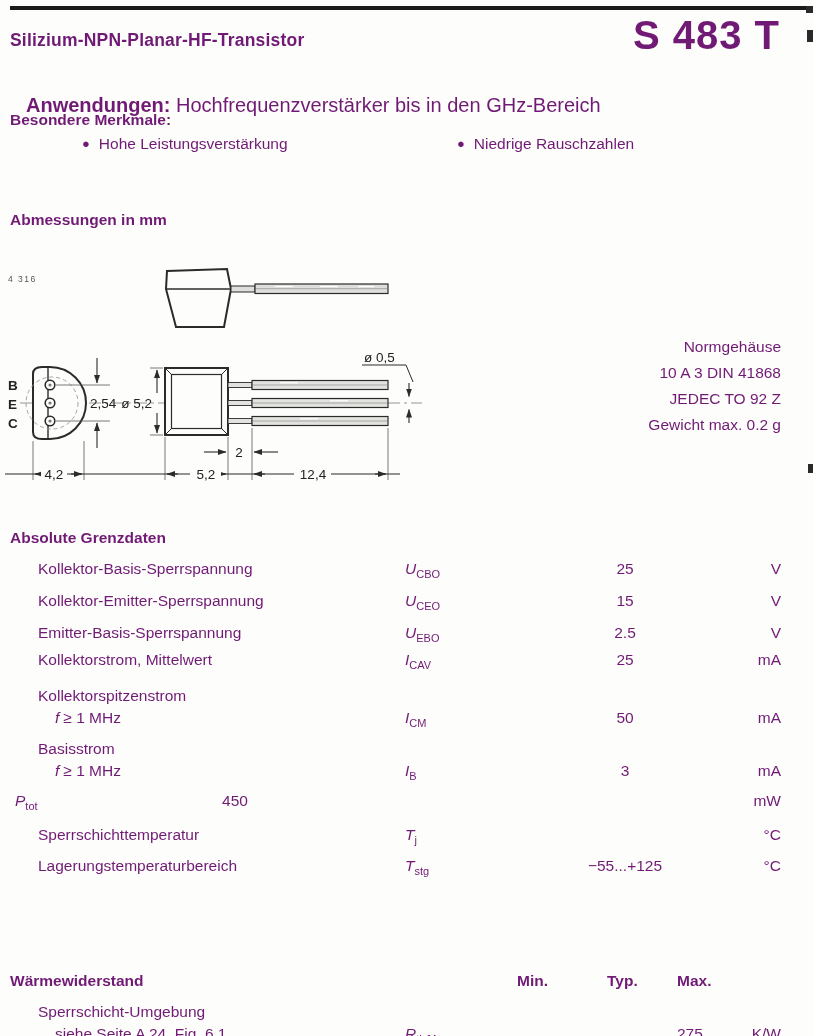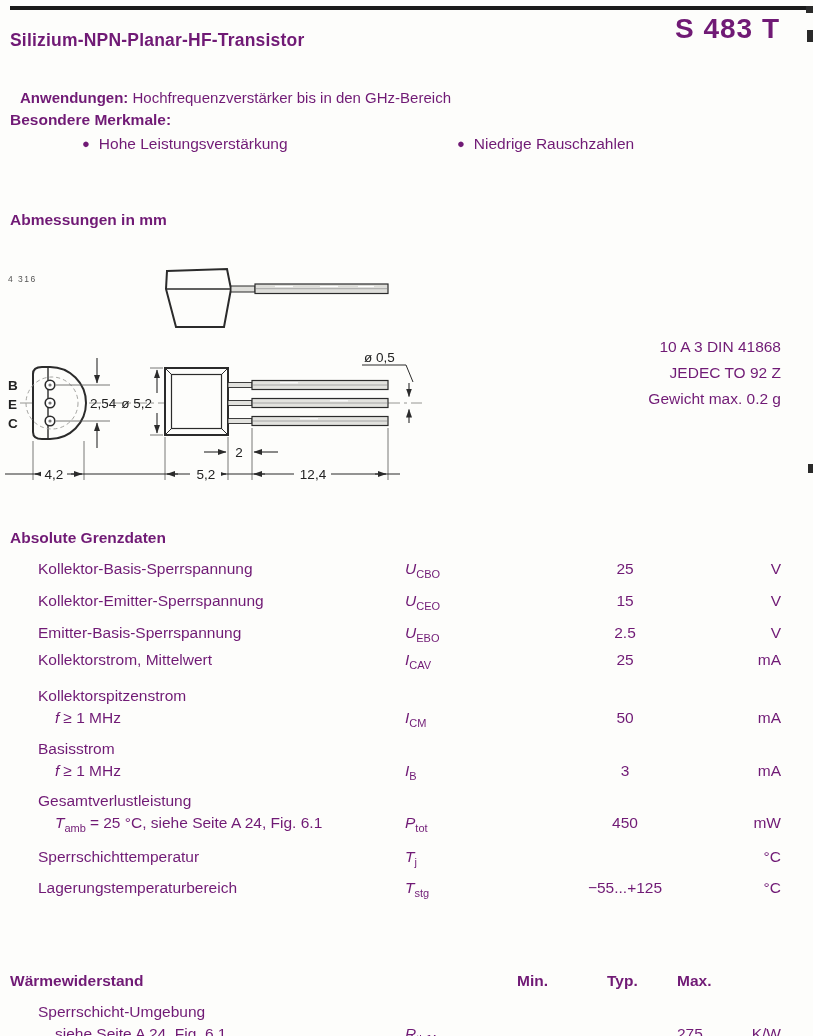--- a/index.html
+++ b/index.html
@@ -4,22 +4,22 @@
 <style>
   html,body{margin:0;padding:0;background:#e9e9e6;}
   .page{
     position:relative;width:813px;height:1036px;margin:0 auto;
     background:#fdfdfb;color:#701a75;
     font-family:"Liberation Sans", sans-serif;
     overflow:hidden;
   }
   .top-rule{position:absolute;left:10px;right:0;top:6px;height:4px;background:#1a1a1a;}
   .title{position:absolute;left:10px;top:30px;font-size:17.5px;font-weight:700;letter-spacing:.2px;}
-  .part-number{position:absolute;right:33px;top:13px;font-size:28px;font-weight:700;letter-spacing:1px;}
-  .apps{position:absolute;left:20px;top:74px;font-size:15px;}
+  .part-number{position:absolute;right:33px;top:13px;font-size:40px;font-weight:700;letter-spacing:1px;}
+  .apps{position:absolute;left:26px;top:74px;font-size:20px;}
   .apps b{font-weight:700;}
   .h2{position:absolute;left:10px;font-size:15.5px;font-weight:700;}
   .features-row{position:absolute;left:0;top:135px;width:813px;font-size:15.5px;}
   .feat{position:absolute;top:0;white-space:nowrap;margin-left:44px;}
   .feat .dot{font-size:13px;margin-right:9px;position:relative;top:-1px;}
   .feat1{left:38px;} .feat2{left:413px;}
   .pkg-info{position:absolute;right:32px;top:334px;text-align:right;font-size:15.5px;line-height:26px;}
   .dwg{position:absolute;left:0;top:252px;}
   .dwg text{font-size:13.5px;fill:#222;font-family:"Liberation Sans",sans-serif;}
   .dwg text.pin{font-weight:700;}
@@ -167,20 +167,21 @@
       <rect x="41" y="214" width="26" height="15" fill="#fdfdfb" stroke="none"></rect>
       <rect x="190" y="214" width="31" height="15" fill="#fdfdfb" stroke="none"></rect>
       <rect x="294" y="214" width="37" height="15" fill="#fdfdfb" stroke="none"></rect>
       <text x="54" y="227" text-anchor="middle" stroke="none">4,2</text>
       <text x="206" y="227" text-anchor="middle" stroke="none">5,2</text>
       <text x="313" y="227" text-anchor="middle" stroke="none">12,4</text>
     </g>
   </svg>
 
   <div class="pkg-info">
+    <div>Normgehäuse</div>
     <div>10 A 3 DIN 41868</div>
     <div>JEDEC TO 92 Z</div>
     <div>Gewicht max. 0.2 g</div>
   </div>
 
   <div class="h2" style="top:529px;">Absolute Grenzdaten</div>
 
   <div class="table">
 
     <div class="trow mt6">
@@ -225,24 +226,20 @@
       <div class="c-label">
         <div>Basisstrom</div>
         <div class="cond"><span class="sym-i">f</span><sub></sub><span class="ct">≥ 1 MHz</span></div>
       </div>
       <div class="c-sym"><span class="sym-i">I</span><sub>B</sub></div>
       <div class="c-val">3</div>
       <div class="c-unit">mA</div>
     </div>
 
     <div class="trow mt8">
-      <div class="c-label">
-        <div>Gesamtverlustleistung</div>
-        <div class="cond"><span class="sym-i">T</span><sub>amb</sub><span class="ct">= 25 °C, siehe Seite A 24, Fig. 6.1</span></div>
-      </div>
       <div class="c-sym"><span class="sym-i">P</span><sub>tot</sub></div>
       <div class="c-val">450</div>
       <div class="c-unit">mW</div>
     </div>
 
     <div class="trow mt12">
       <div class="c-label">Sperrschichttemperatur</div>
       <div class="c-sym"><span class="sym-i">T</span><sub>j</sub></div>
       <div class="c-unit">°C</div>
     </div>

